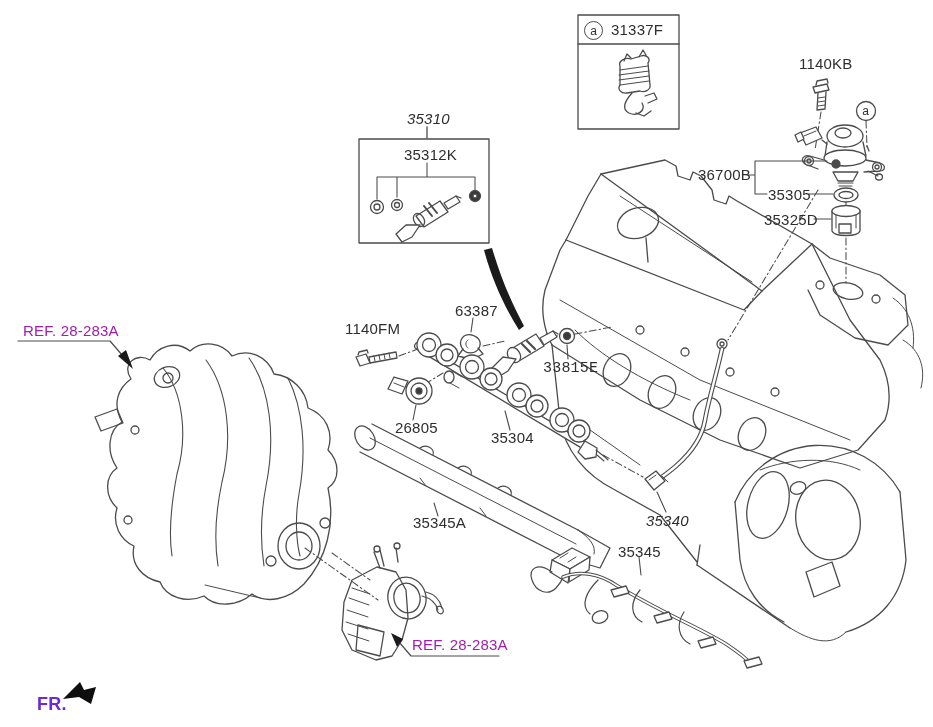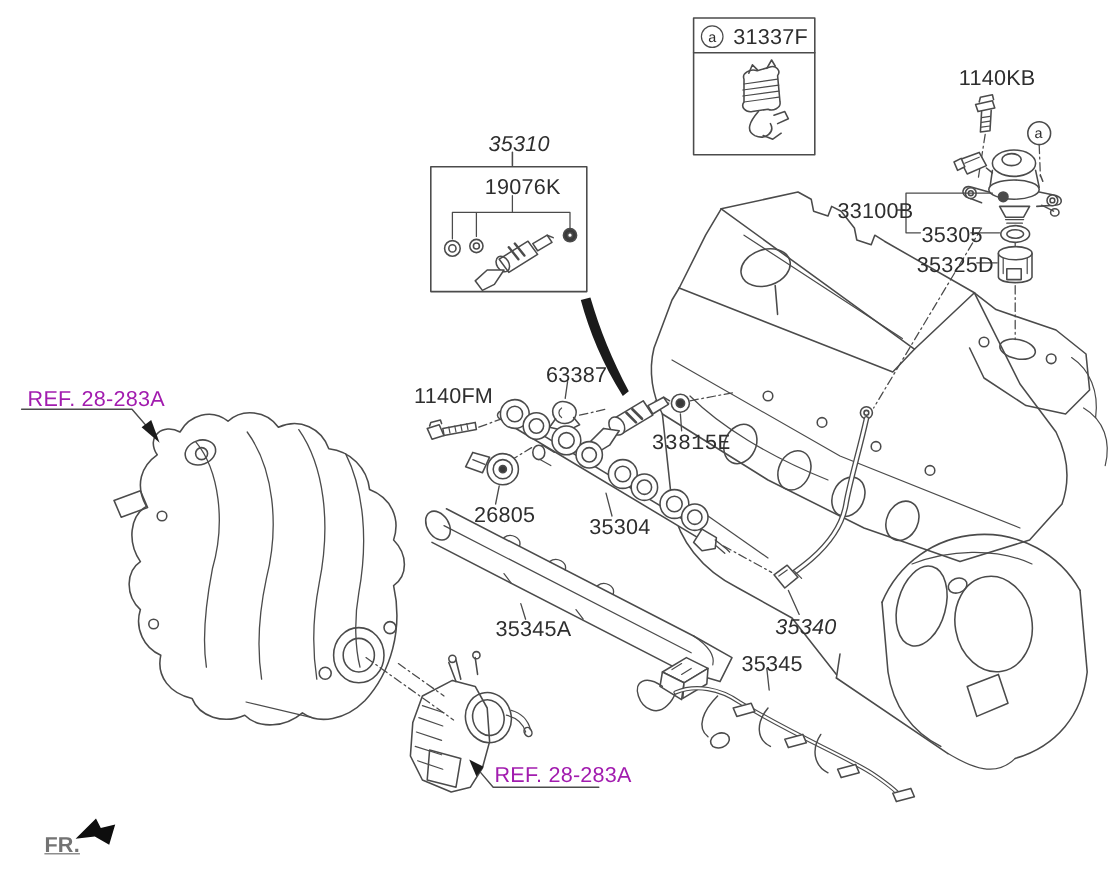--- a/index.html
+++ b/index.html
@@ -1,21 +1,21 @@
 <!DOCTYPE html>
 <html><head>
 <meta charset="utf-8">
 <style>
   html,body{margin:0;padding:0;background:#ffffff;}
   #stage{position:relative;width:933px;height:727px;background:#fff;overflow:hidden;
          font-family:"Liberation Sans", sans-serif;}
   #art{position:absolute;left:0;top:0;}
-  .lbl{position:absolute;font-size:18px;color:#2e2e2e;white-space:nowrap;letter-spacing:0.2px;}
+  .lbl{position:absolute;font-size:15px;color:#2e2e2e;white-space:nowrap;letter-spacing:0.2px;}
   .ref{color:#a21caf;}
-  .fr{font-weight:bold;font-size:18px;color:#737373;text-decoration:underline;}
+  .fr{font-weight:bold;font-size:18px;color:#6d28d9;}
   .circ{position:absolute;width:17px;height:17px;border:1.4px solid #4b4b4b;border-radius:50%;
         font-size:12px;color:#2e2e2e;display:flex;align-items:center;justify-content:center;}
 </style>
 </head>
 <body>
 
 <div id="stage">
 
 <svg id="art" width="933" height="727" viewBox="0 0 933 727">
   <defs></defs>
@@ -316,26 +316,26 @@
 
     <path d="M63,699 L80,682 L84,690 L96,687 L91,704 L79,697 Z" fill="#0e0e0e" stroke="none"></path>
   </g>
 </svg>
 
 <span class="circ" style="left:584px;top:21px;">a</span>
 <span class="lbl" style="left:611px;top:21px;">31337F</span>
 
 <span class="lbl" style="left:799px;top:55px;">1140KB</span>
 <span class="circ" style="left:857px;top:102px;background:transparent;border:none;">a</span>
-<span class="lbl" style="left:698px;top:166px;">33100B</span>
+<span class="lbl" style="left:698px;top:166px;">36700B</span>
 <span class="lbl" style="left:768px;top:186px;">35305</span>
 <span class="lbl" style="left:764px;top:211px;">35325D</span>
 
 <span class="lbl" style="left:407px;top:110px;font-style:italic;">35310</span>
-<span class="lbl" style="left:404px;top:146px;">19076K</span>
+<span class="lbl" style="left:404px;top:146px;">35312K</span>
 
 <span class="lbl ref" style="left:23px;top:322px;">REF. 28-283A</span>
 
 <span class="lbl" style="left:345px;top:320px;">1140FM</span>
 <span class="lbl" style="left:455px;top:302px;">63387</span>
 <span class="lbl" style="left:543px;top:360px;font-family:Liberation Mono, monospace;">33815E</span>
 <span class="lbl" style="left:395px;top:419px;">26805</span>
 <span class="lbl" style="left:491px;top:429px;">35304</span>
 <span class="lbl" style="left:413px;top:514px;">35345A</span>
 <span class="lbl" style="left:646px;top:512px;font-style:italic;">35340</span>

